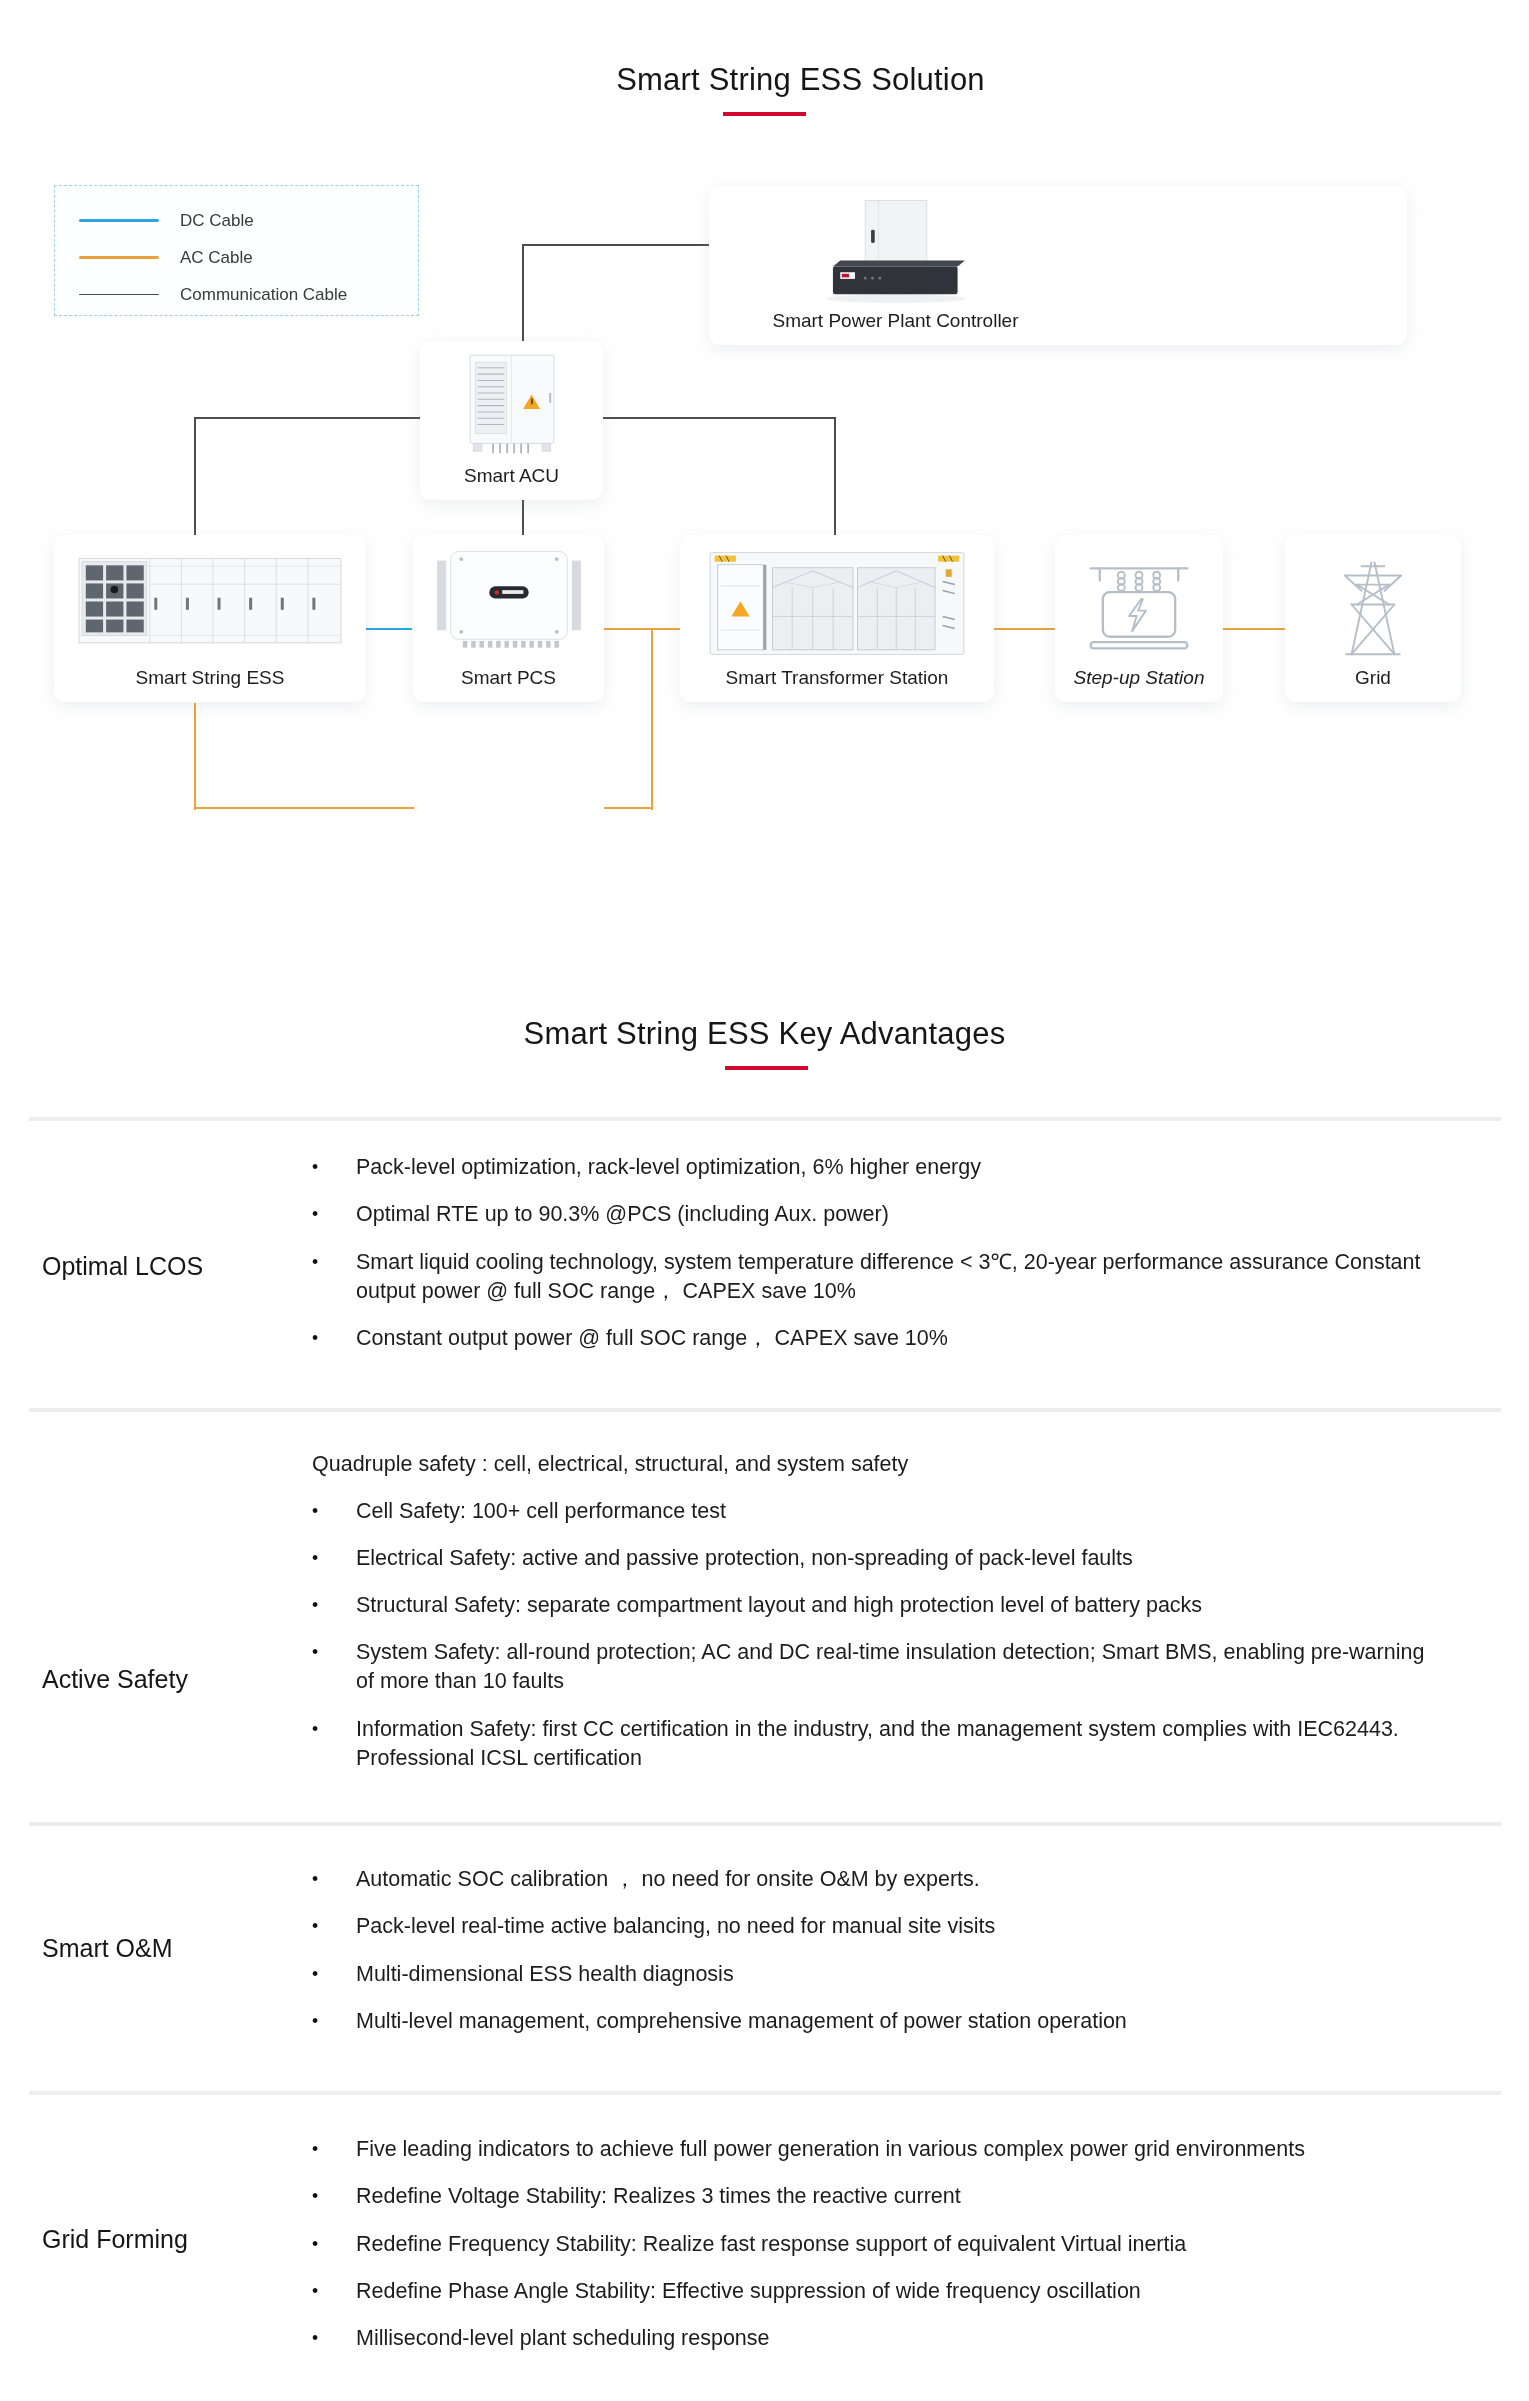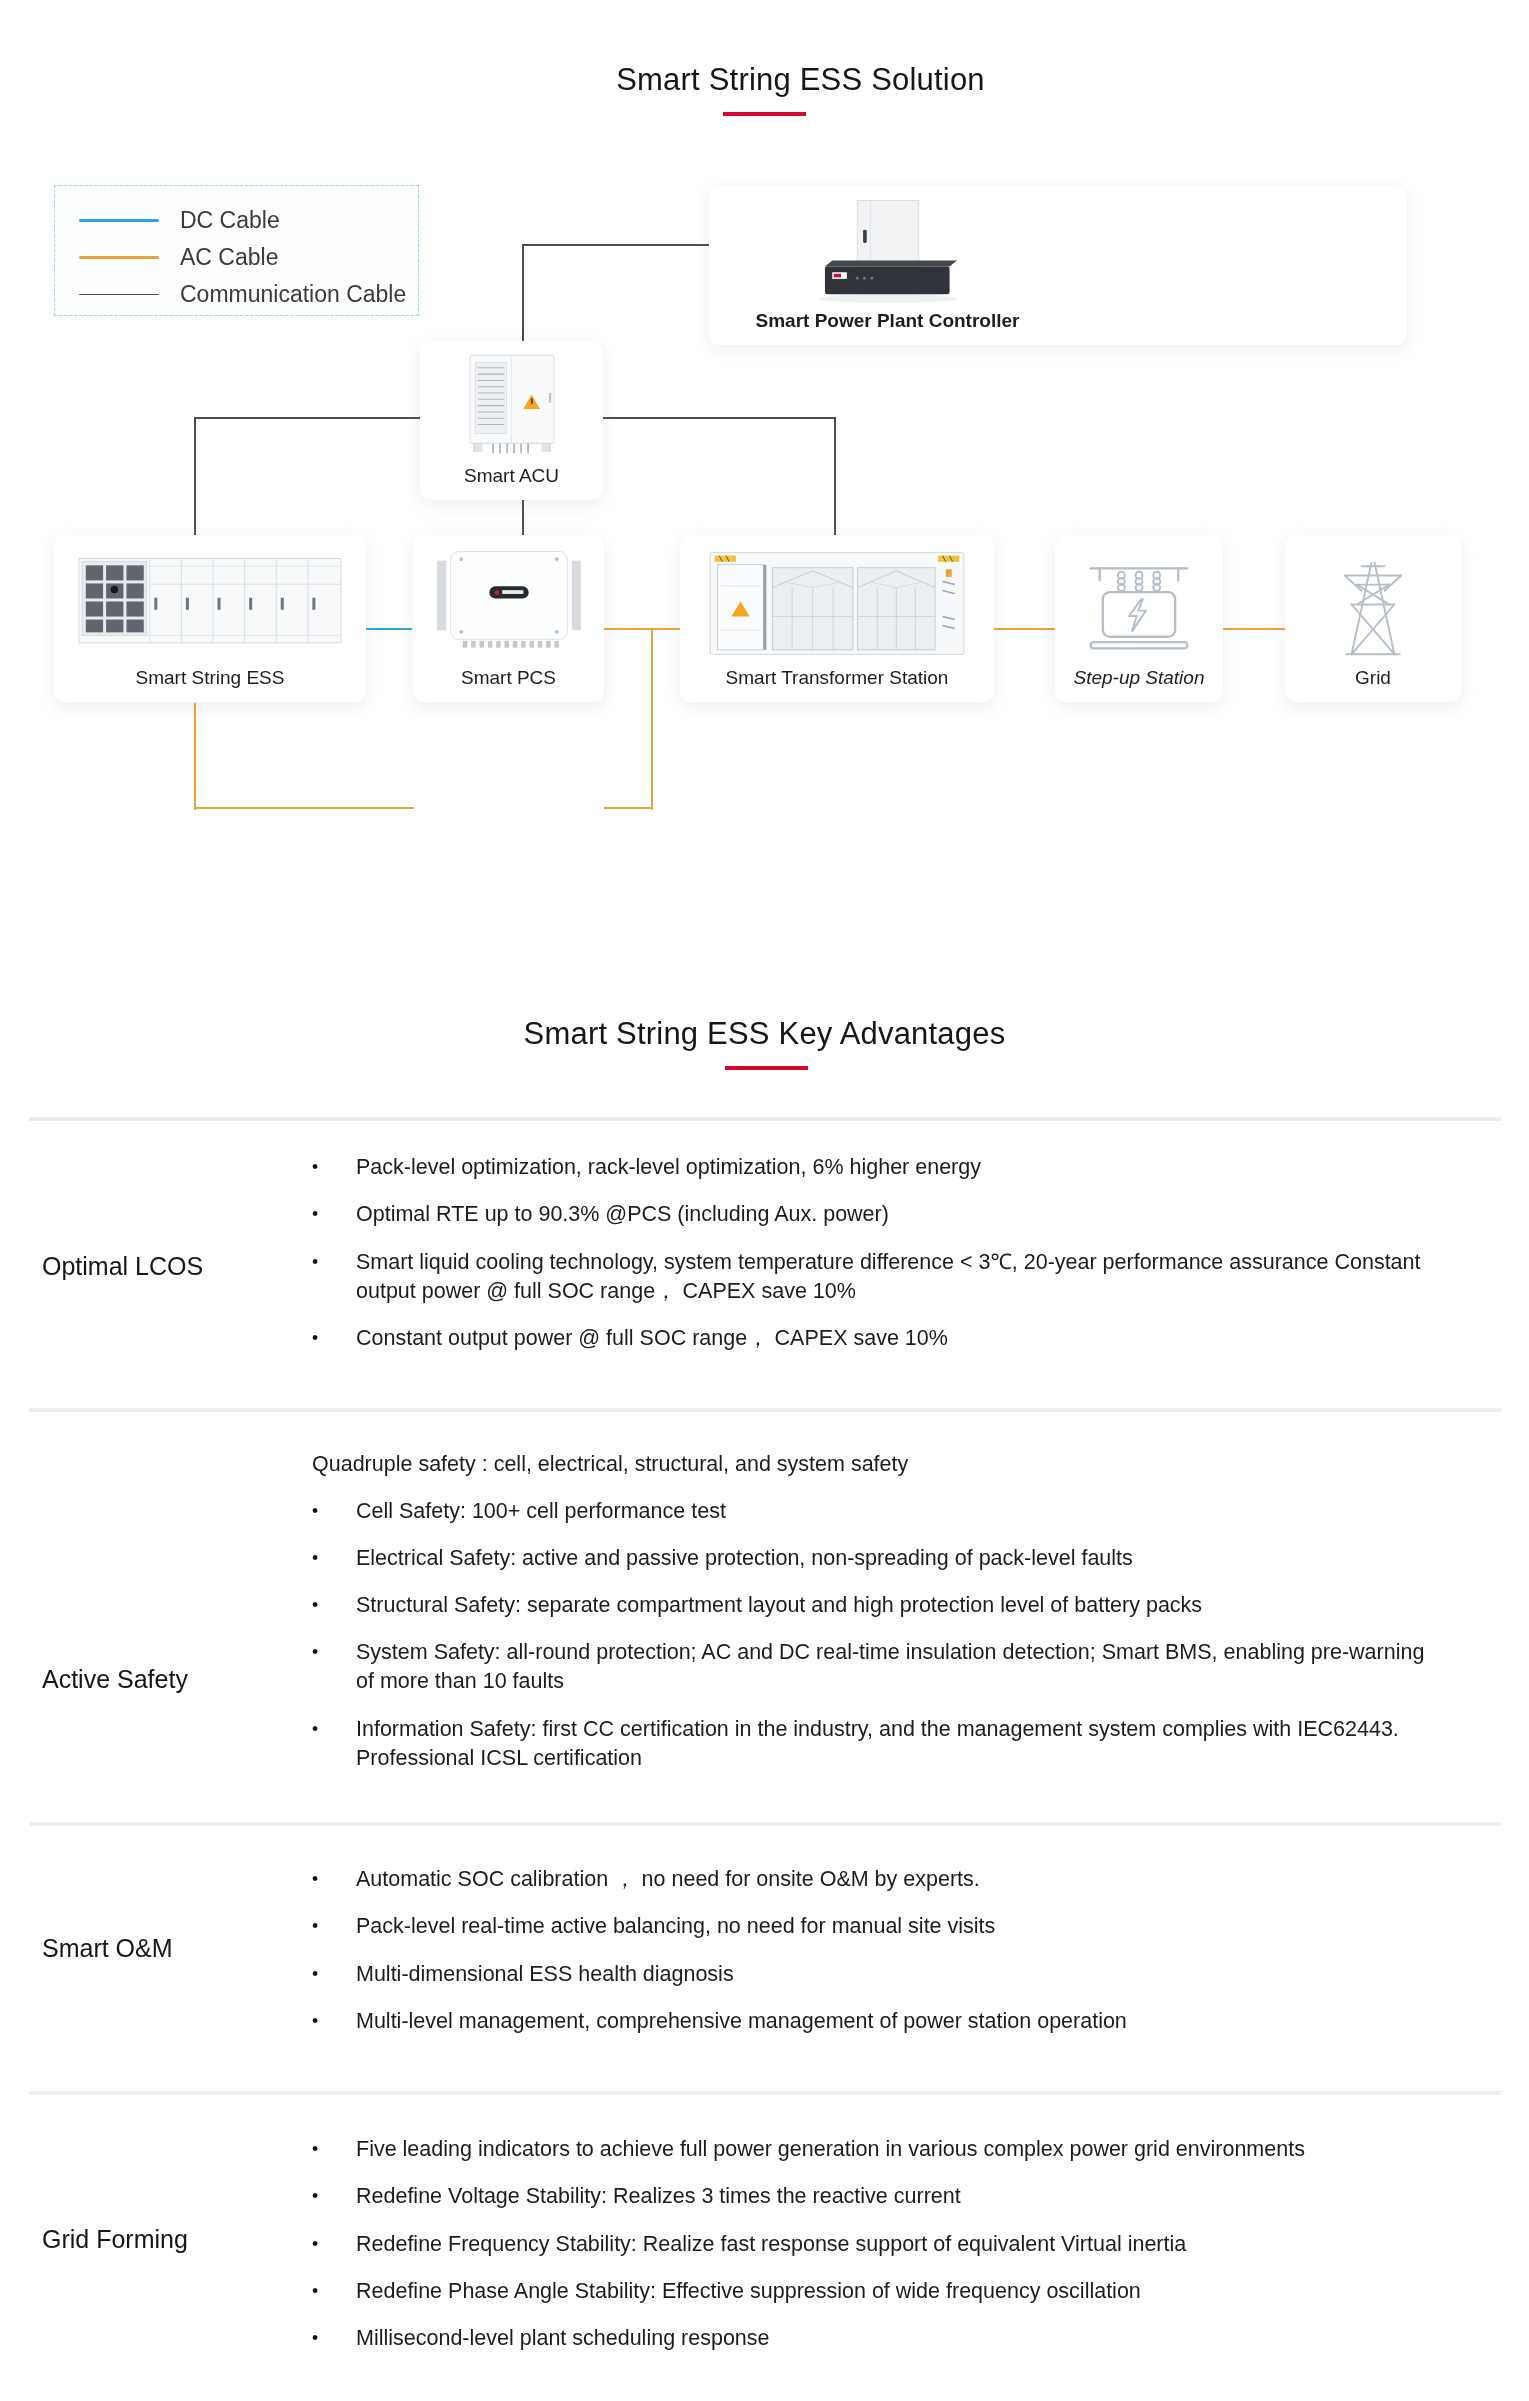--- a/index.html
+++ b/index.html
@@ -15,21 +15,21 @@
   .big-title{position:absolute;left:0;width:100%;text-align:center;font-size:31px;color:#161616;letter-spacing:0.2px;}
   .title-underline{position:absolute;height:4px;background:var(--accent-red);}
 
   
   .legend{position:absolute;left:54px;top:185px;width:365px;height:131px;border:0.8px dashed #9fd0ea;background:#fdfeff;padding:16px 0 0 24px;}
   .legend-row{display:flex;align-items:center;height:37px;}
   .legend-line{width:80px;height:2.4px;border-radius:1.6px;}
   .legend-line.dc{background:var(--dc-cable);}
   .legend-line.ac{background:var(--ac-cable);}
   .legend-line.comm{background:var(--comm-cable);height:1.6px;}
-  .legend-label{margin-left:21px;font-size:23px;color:#3a3a3a;}
+  .legend-label{margin-left:21px;font-size:17px;color:#3a3a3a;}
 
   
   .card{position:absolute;background:#ffffff;border-radius:11px;box-shadow:0 4.8px 17.5px rgba(140,150,160,.16);}
   .card .card-label{position:absolute;left:0;width:100%;bottom:11px;text-align:center;font-size:19px;color:#1d1d1d;line-height:26px;white-space:pre-line;}
   .card svg{position:absolute;left:50%;transform:translateX(-50%);}
 
   
   .seg{position:absolute;}
   .seg.comm{background:var(--comm-cable);}
   .seg.dc{background:var(--dc-cable);}
@@ -80,21 +80,21 @@
 
   <div class="seg ac" style="left:604px;top:628px;width:76px;height:2.4px;"></div>
   <div class="seg ac" style="left:994px;top:628px;width:62px;height:2.4px;"></div>
   <div class="seg ac" style="left:1223px;top:628px;width:62px;height:2.4px;"></div>
   <div class="seg ac" style="left:651px;top:628px;width:2.4px;height:182px;"></div>
   <div class="seg ac" style="left:194px;top:703px;width:2.4px;height:107px;"></div>
   <div class="seg ac" style="left:194px;top:807px;width:220px;height:2.4px;"></div>
   <div class="seg ac" style="left:604px;top:807px;width:49px;height:2.4px;"></div>
 
   <div class="card" style="left:709px;top:186px;width:698px;height:159px;">
-    <div style="position:absolute;left:4px;top:0;width:349px;height:100%;font-weight:bold;">
+    <div style="position:absolute;left:12px;top:0;width:349px;height:100%;">
       <svg width="191" height="110" viewBox="0 0 240 150" style="top:9.6px;">
         <ellipse cx="120" cy="140" rx="95" ry="6" fill="#eef0f2"></ellipse>
         <rect x="78" y="6" width="84" height="112" fill="#f1f3f5" stroke="#d2d6da"></rect>
         <line x1="96" y1="6" x2="96" y2="118" stroke="#dde1e4"></line>
         <rect x="86" y="46" width="5" height="18" rx="2" fill="#3a3f44"></rect>
         <rect x="84" y="100" width="8" height="6" fill="#c9ced2"></rect>
         <polygon points="34,96 204,96 214,88 44,88" fill="#43484e"></polygon>
         <rect x="34" y="96" width="170" height="38" rx="3" fill="#30343a"></rect>
         <rect x="44" y="104" width="20" height="9" fill="#ffffff"></rect>
         <rect x="46" y="106" width="10" height="5" fill="#c4122f"></rect>

